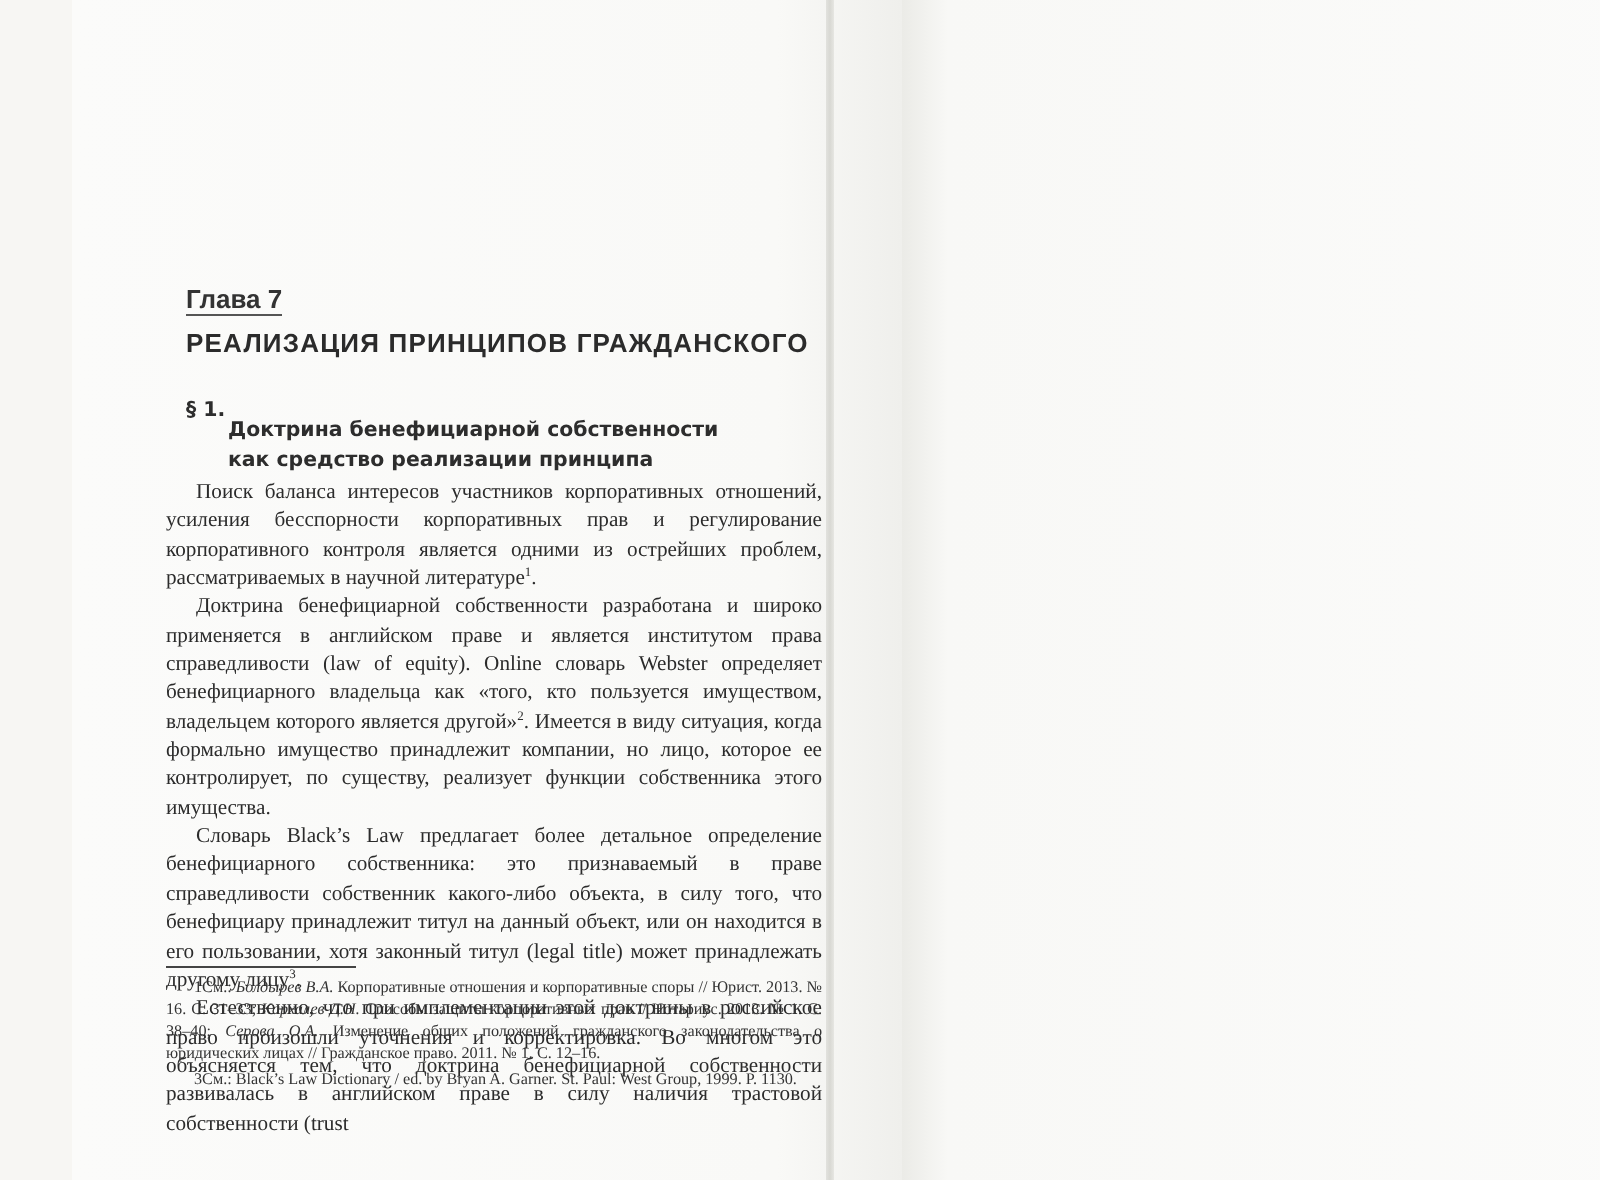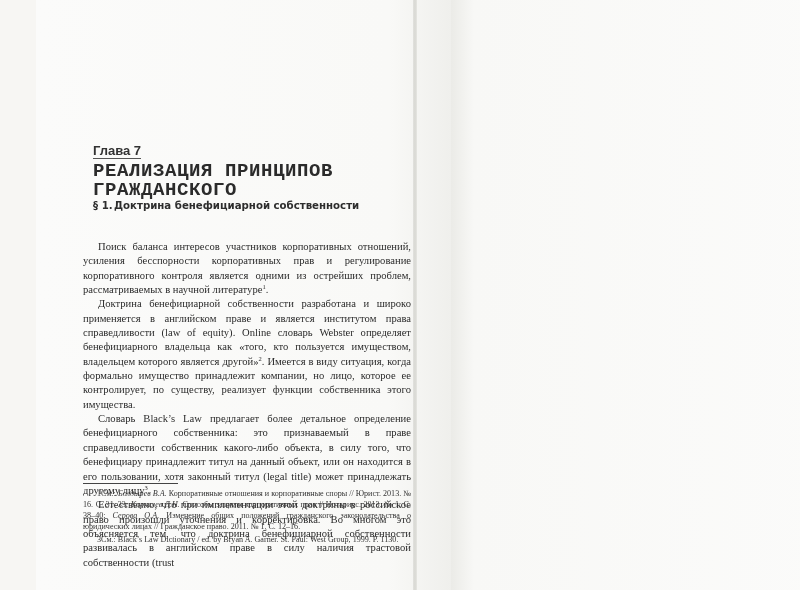--- a/index.html
+++ b/index.html
@@ -16,30 +16,30 @@
   .page-right { width: 385px; background: linear-gradient(to right, #ebebe7 0%, #f8f8f6 6%, #fbfbfa 100%); }
   .gutter { position: absolute; left: 413px; top: 0; width: 4px; height: 590px; background: linear-gradient(to right, #e2e2de, #d8d8d3, #e6e6e2); }
 
   
   .chapter-block { position: absolute; left: 57px; top: 141px; width: 320px; }
   .chapter-label {
     font-family: "Liberation Sans", sans-serif; font-size: 13px; font-weight: bold;
     color: #333; display: inline-block; border-bottom: 1px solid #555; padding-bottom: 0; line-height: 15px;
   }
   .chapter-title {
-    font-family: Liberation Mono, monospace; font-weight: bold; font-size: 19px;
+    font-family: Liberation Sans, sans-serif; font-weight: bold; font-size: 13px;
     letter-spacing: 0.6px; line-height: 19px; color: #2b2b2b; margin-top: 3px;
   }
   .section-heading {
     position: absolute; left: 57px; top: 199px; width: 330px;
     font-family: "DejaVu Sans", sans-serif; font-weight: bold; font-size: 10.2px; line-height: 14.5px; color: #2d2d2d;
     display: flex;
   }
   .section-num { width: 21px; flex: none; }
-  .section-text { flex: 1; }
+  .section-text { flex: 1; margin-top: 10px; }
 
   .body-text {
     font-size: 10.6px; line-height: 14.35px; text-align: justify; color: #2b2b2b;
   }
   .body-text p { margin: 0; text-indent: 15px; }
   .left-body { position: absolute; left: 47px; top: 240px; width: 328px; }
   sup { font-size: 6.5px; line-height: 0; vertical-align: 4px; }
 
   .fn-rule { position: absolute; height: 1px; background: #444; }
   .left-rule { left: 47px; top: 483px; width: 95px; }
@@ -56,20 +56,21 @@
     <div class="chapter-block">
       <div class="chapter-label">Глава 7</div>
       <div class="chapter-title">
         <div>РЕАЛИЗАЦИЯ ПРИНЦИПОВ ГРАЖДАНСКОГО</div>
       </div>
     </div>
     <div class="section-heading">
       <div class="section-num">§ 1.</div>
       <div class="section-text">
         <div>Доктрина бенефициарной собственности</div>
+        <div>как средство реализации принципа</div>
       </div>
     </div>
     <div class="body-text left-body" id="left-body">
         <p>Поиск баланса интересов участников корпоративных отношений, усиления бесспорности корпоративных прав и регулирование корпоративного контроля является одними из острейших проблем, рассматриваемых в научной литературе<sup>1</sup>.</p>
         <p>Доктрина бенефициарной собственности разработана и широко применяется в английском праве и является институтом права справедливости (law of equity). Online словарь Webster определяет бенефициарного владельца как «того, кто пользуется имуществом, владельцем которого является другой»<sup>2</sup>. Имеется в виду ситуация, когда формально имущество принадлежит компании, но лицо, которое ее контролирует, по существу, реализует функции собственника этого имущества.</p>
         <p>Словарь Black’s Law предлагает более детальное определение бенефициарного собственника: это признаваемый в праве справедливости собственник какого-либо объекта, в силу того, что бенефициару принадлежит титул на данный объект, или он находится в его пользовании, хотя законный титул (legal title) может принадлежать другому лицу<sup>3</sup>.</p>
         <p>Естественно, что при имплементации этой доктрины в российское право произошли уточнения и корректировка. Во многом это объясняется тем, что доктрина бенефициарной собственности развивалась в английском праве в силу наличия трастовой собственности (trust</p>
       </div>
     <div class="fn-rule left-rule"></div>
     <div class="footnotes left-fn" id="left-fn">

